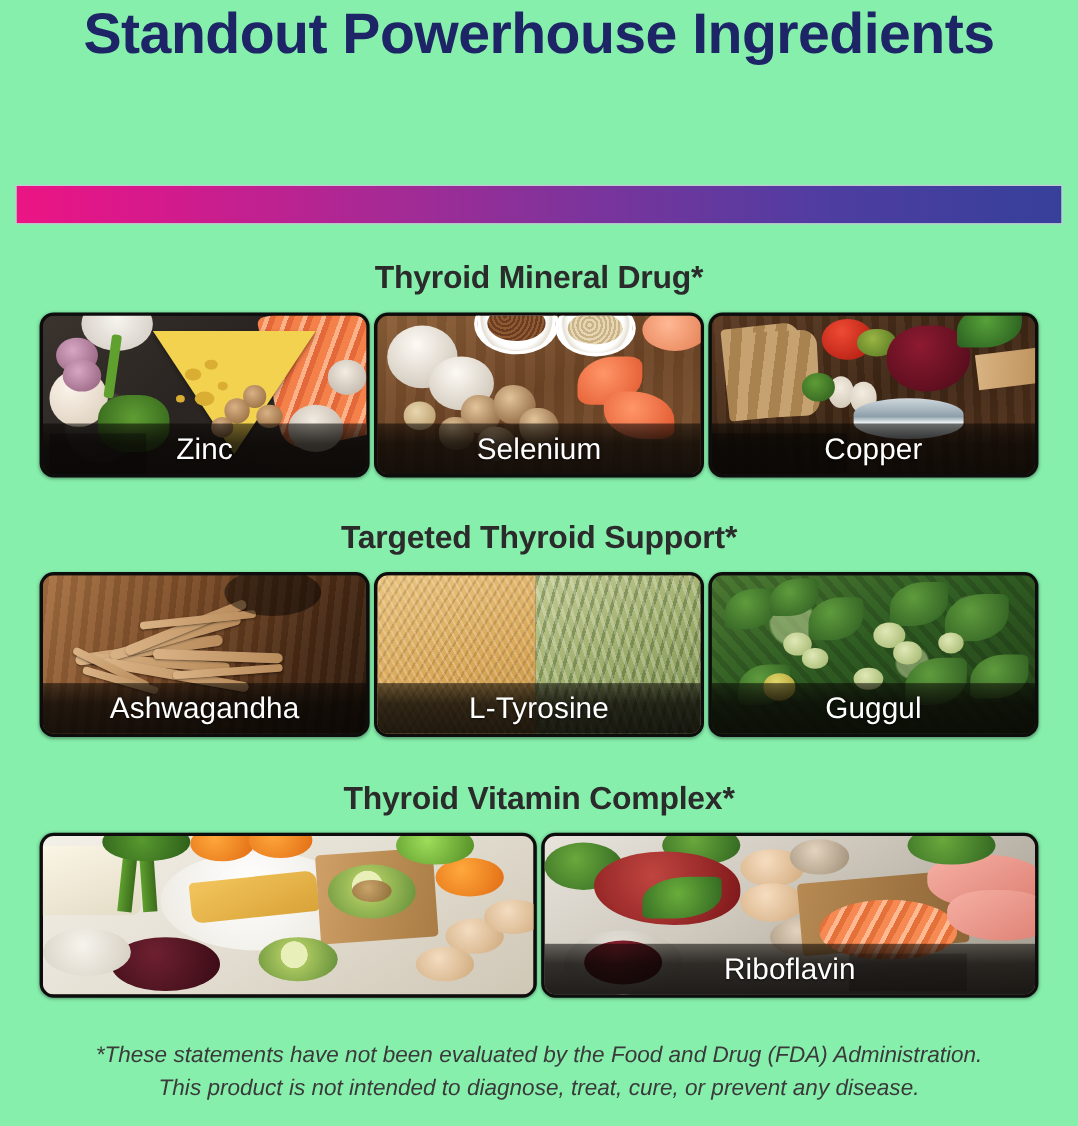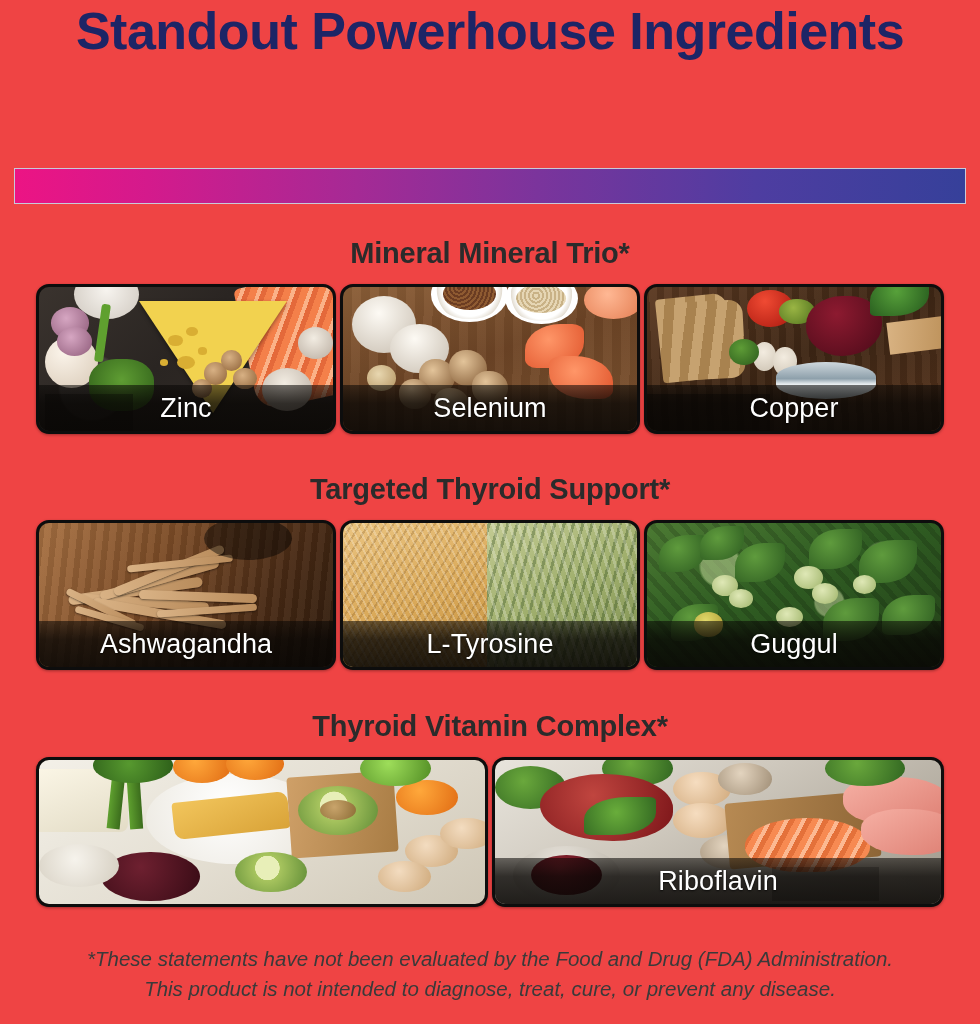--- a/index.html
+++ b/index.html
@@ -8,21 +8,21 @@
   html,body{
     width:980px; height:1024px;
     background:#ffffff;
     font-family:"Liberation Sans", sans-serif;
     overflow:hidden;
   }
 
   .page{
     position:relative;
     width:980px; height:1024px;
-    background:#ef4444;
+    background:#86efac;
   }
 
   
   .title{
     position:absolute;
     top:0; left:0; right:0;
     padding-top:2px;
     text-align:center;
     color:#1d2566;
     font-weight:bold;
@@ -278,21 +278,21 @@
 </head>
 <body>
 
 <div class="page">
 
   <h1 class="title">Standout Powerhouse Ingredients</h1>
 
   <div class="gradient-bar"></div>
 
   <div class="section section-1">
-    <div class="section-header">Mineral Mineral Trio*</div>
+    <div class="section-header">Thyroid Mineral Drug*</div>
     <div class="card-row">
 
       <div class="card">
         <div class="card-photo">
           <div class="ph ph-zinc">
             <div class="blob bowl" style="left:12%;top:-12%;width:22%;height:34%;"></div>
             <div class="blob garlic" style="left:2%;top:34%;width:18%;height:36%;"></div>
             <div class="blob onion" style="left:4%;top:14%;width:13%;height:22%;"></div>
             <div class="blob onion" style="left:6%;top:28%;width:12%;height:20%;"></div>
             <div class="blob parsley" style="left:17%;top:50%;width:22%;height:36%;border-radius:42%;"></div>

